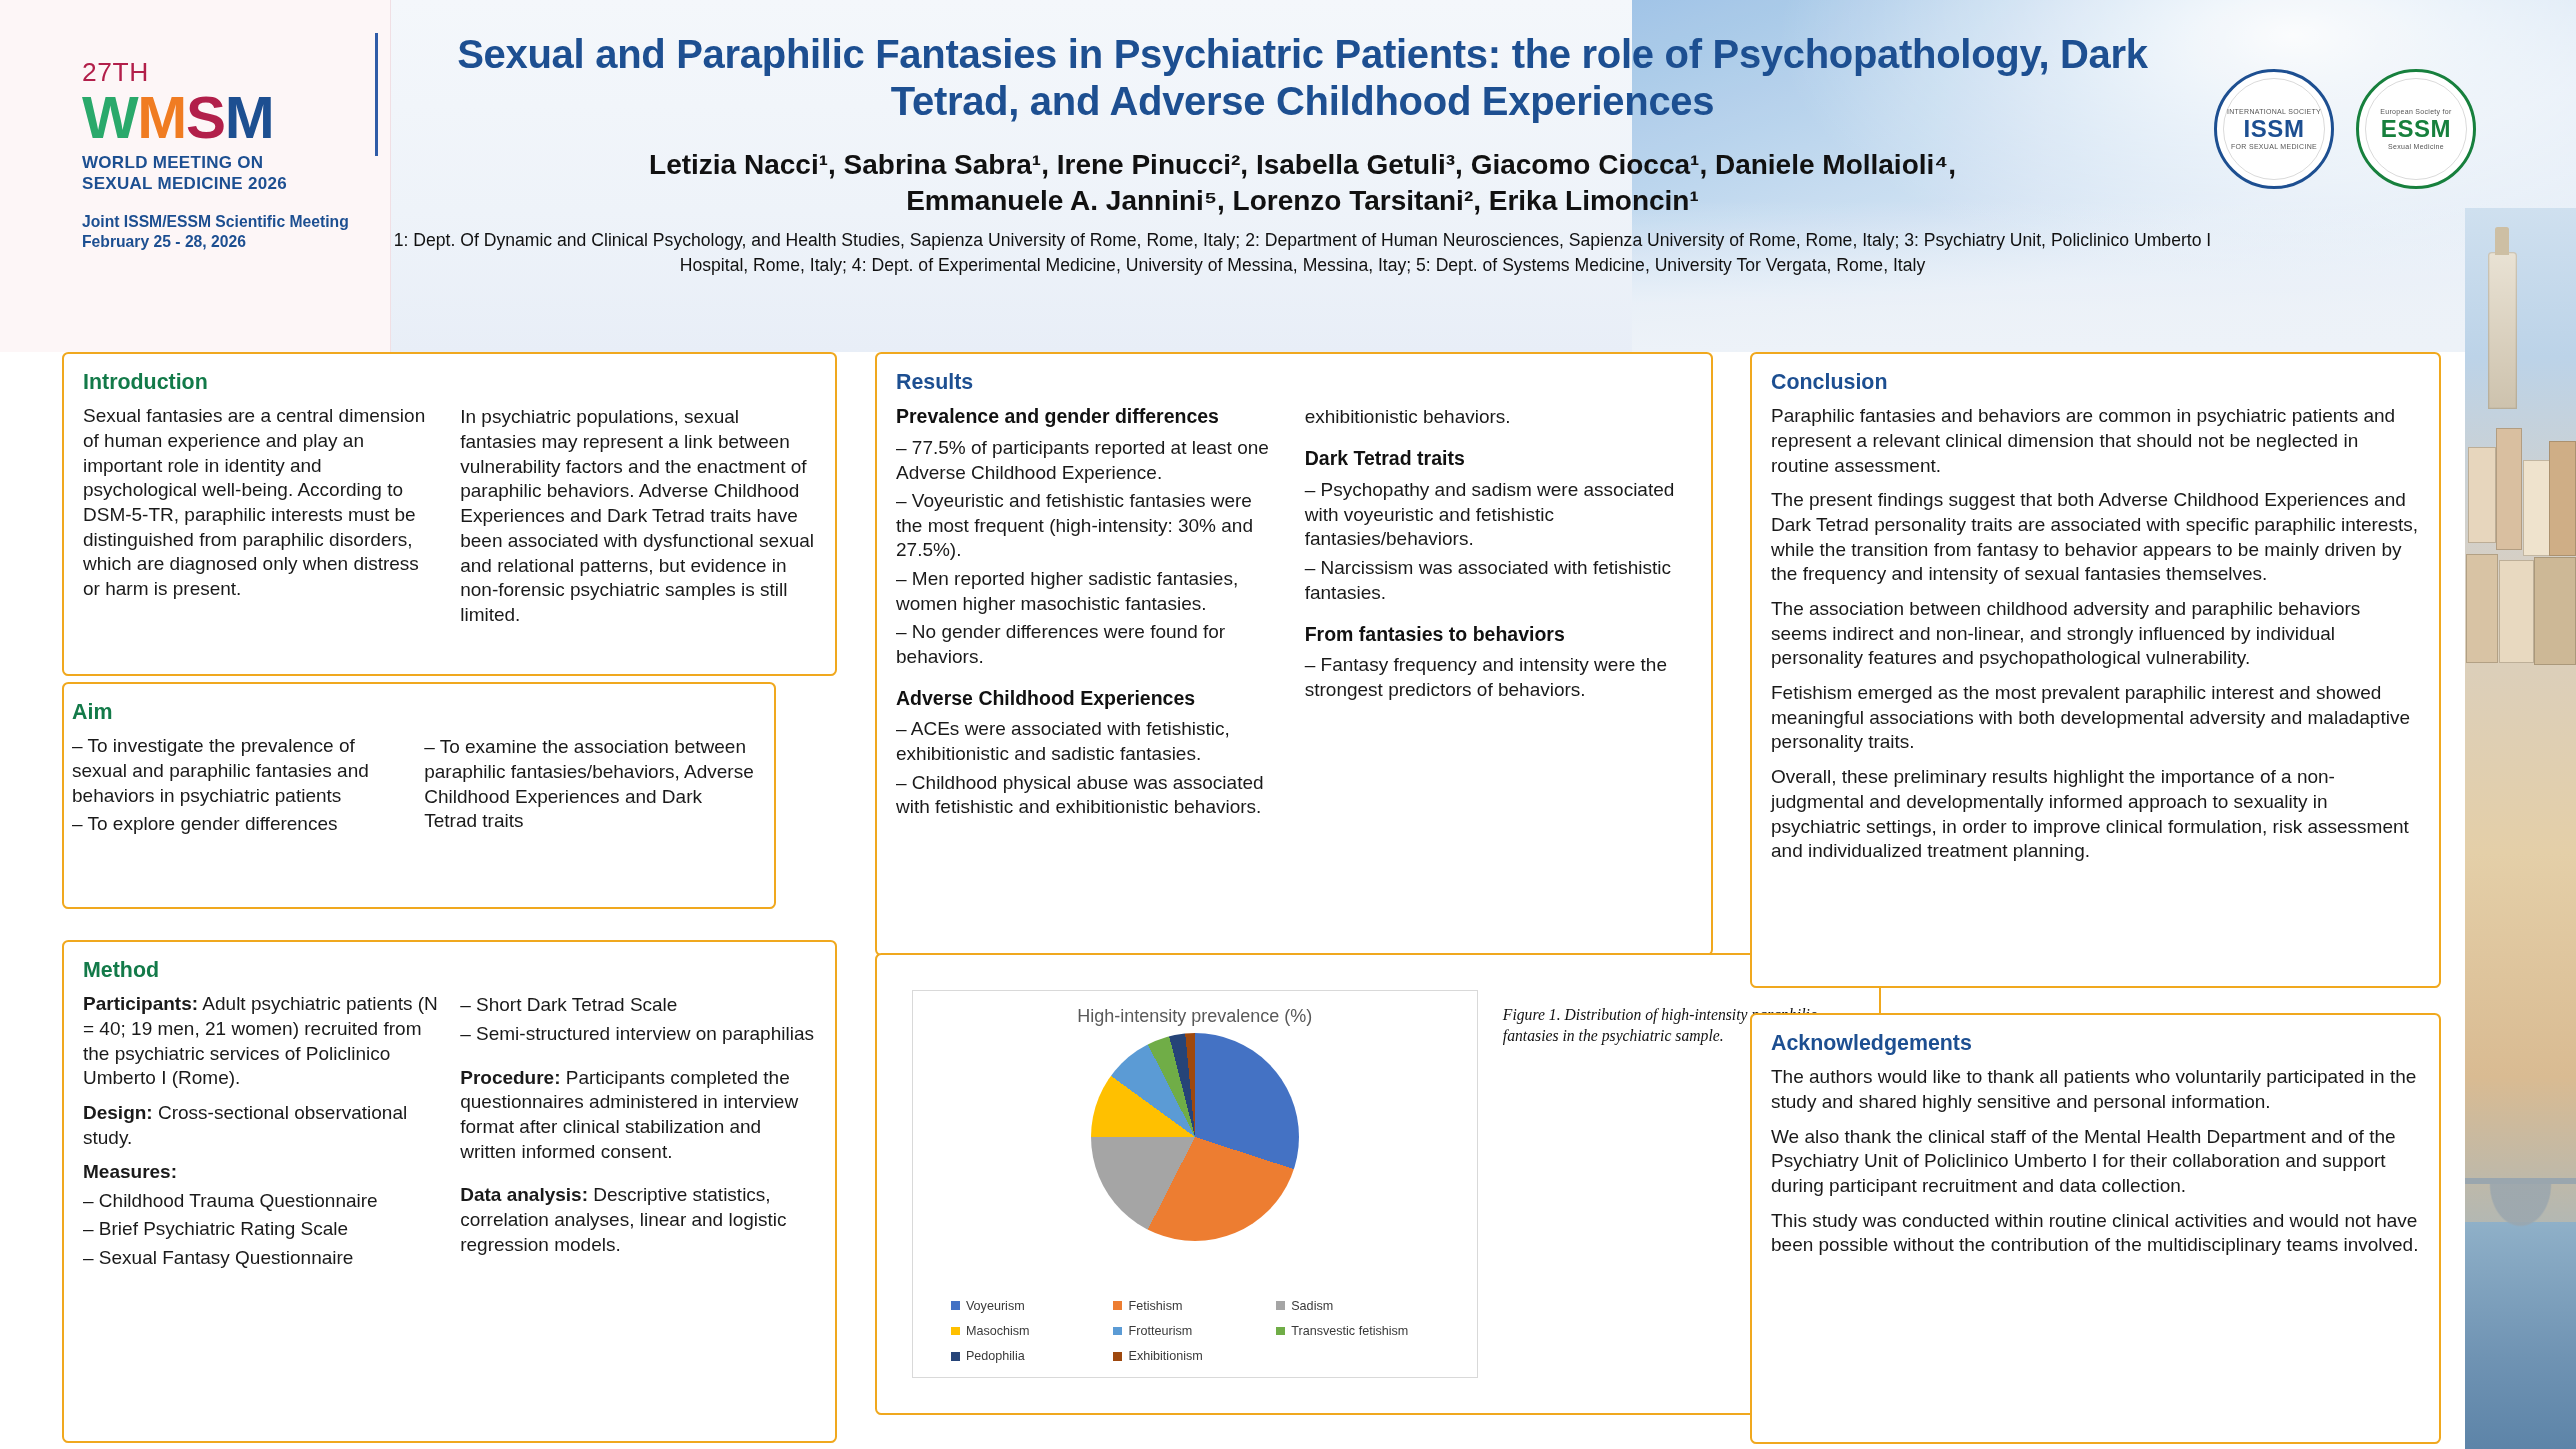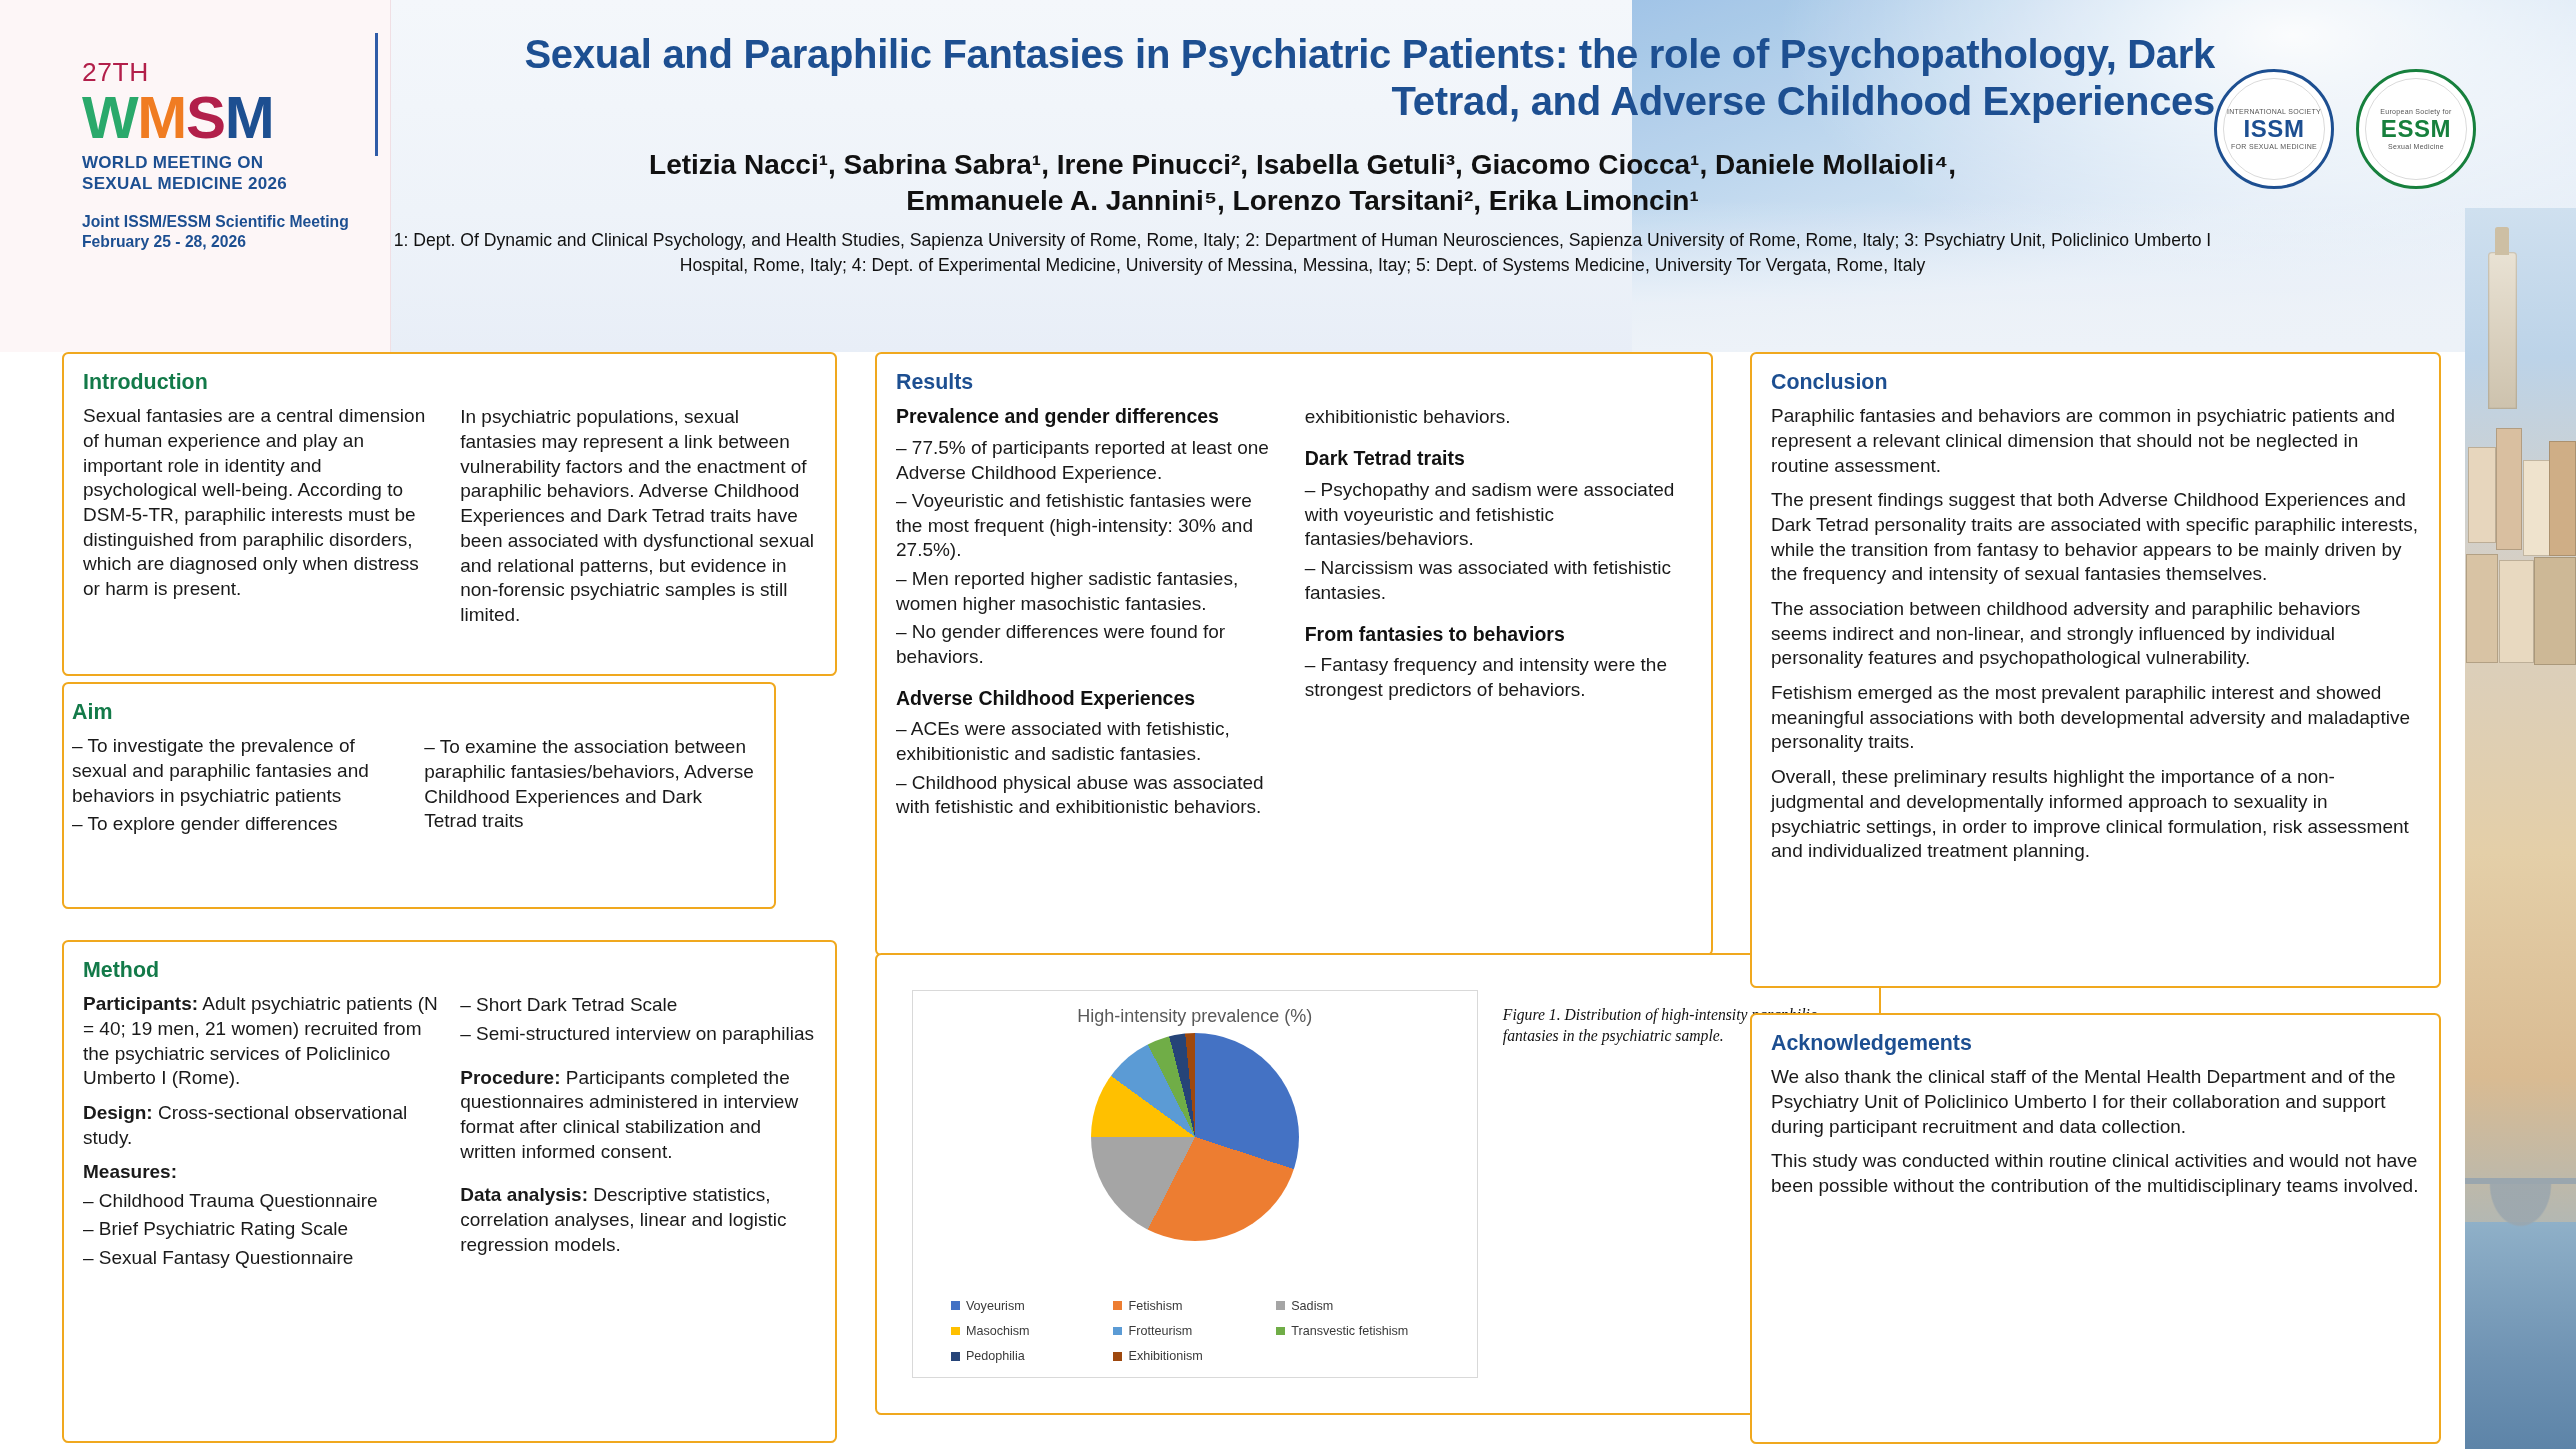--- a/index.html
+++ b/index.html
@@ -83,21 +83,20 @@
   }
   .title-wrap {
     position: absolute;
     left: 390px; top: 31px;
     width: 1825px;
     text-align: center;
   }
   .poster-title {
     font-size: 40px; font-weight: bold; color: #1d4f91; line-height: 1.18;
     letter-spacing: -0.3px;
-    text-align: right;
   }
   .authors {
     margin-top: 21.4px;
     font-size: 28px; font-weight: bold; color: #111; line-height: 1.3;
   }
   .affil {
     margin-top: 8.8px;
     font-size: 17.6px; color: #111; line-height: 1.38;
   }
   
@@ -427,19 +426,20 @@
       <h2 class="blue">Conclusion</h2>
       <p>Paraphilic fantasies and behaviors are common in psychiatric patients and represent a relevant clinical dimension that should not be neglected in routine assessment.</p>
       <p>The present findings suggest that both Adverse Childhood Experiences and Dark Tetrad personality traits are associated with specific paraphilic interests, while the transition from fantasy to behavior appears to be mainly driven by the frequency and intensity of sexual fantasies themselves.</p>
       <p>The association between childhood adversity and paraphilic behaviors seems indirect and non-linear, and strongly influenced by individual personality features and psychopathological vulnerability.</p>
       <p>Fetishism emerged as the most prevalent paraphilic interest and showed meaningful associations with both developmental adversity and maladaptive personality traits.</p>
       <p>Overall, these preliminary results highlight the importance of a non-judgmental and developmentally informed approach to sexuality in psychiatric settings, in order to improve clinical formulation, risk assessment and individualized treatment planning.</p>
     </section>
 
     <section class="box" id="box-ack">
       <h2 class="blue">Acknowledgements</h2>
+      <p>The authors would like to thank all patients who voluntarily participated in the study and shared highly sensitive and personal information.</p>
       <p>We also thank the clinical staff of the Mental Health Department and of the Psychiatry Unit of Policlinico Umberto I for their collaboration and support during participant recruitment and data collection.</p>
       <p>This study was conducted within routine clinical activities and would not have been possible without the contribution of the multidisciplinary teams involved.</p>
     </section>
 
   </div>
 </div>
 
 
 </body></html>

